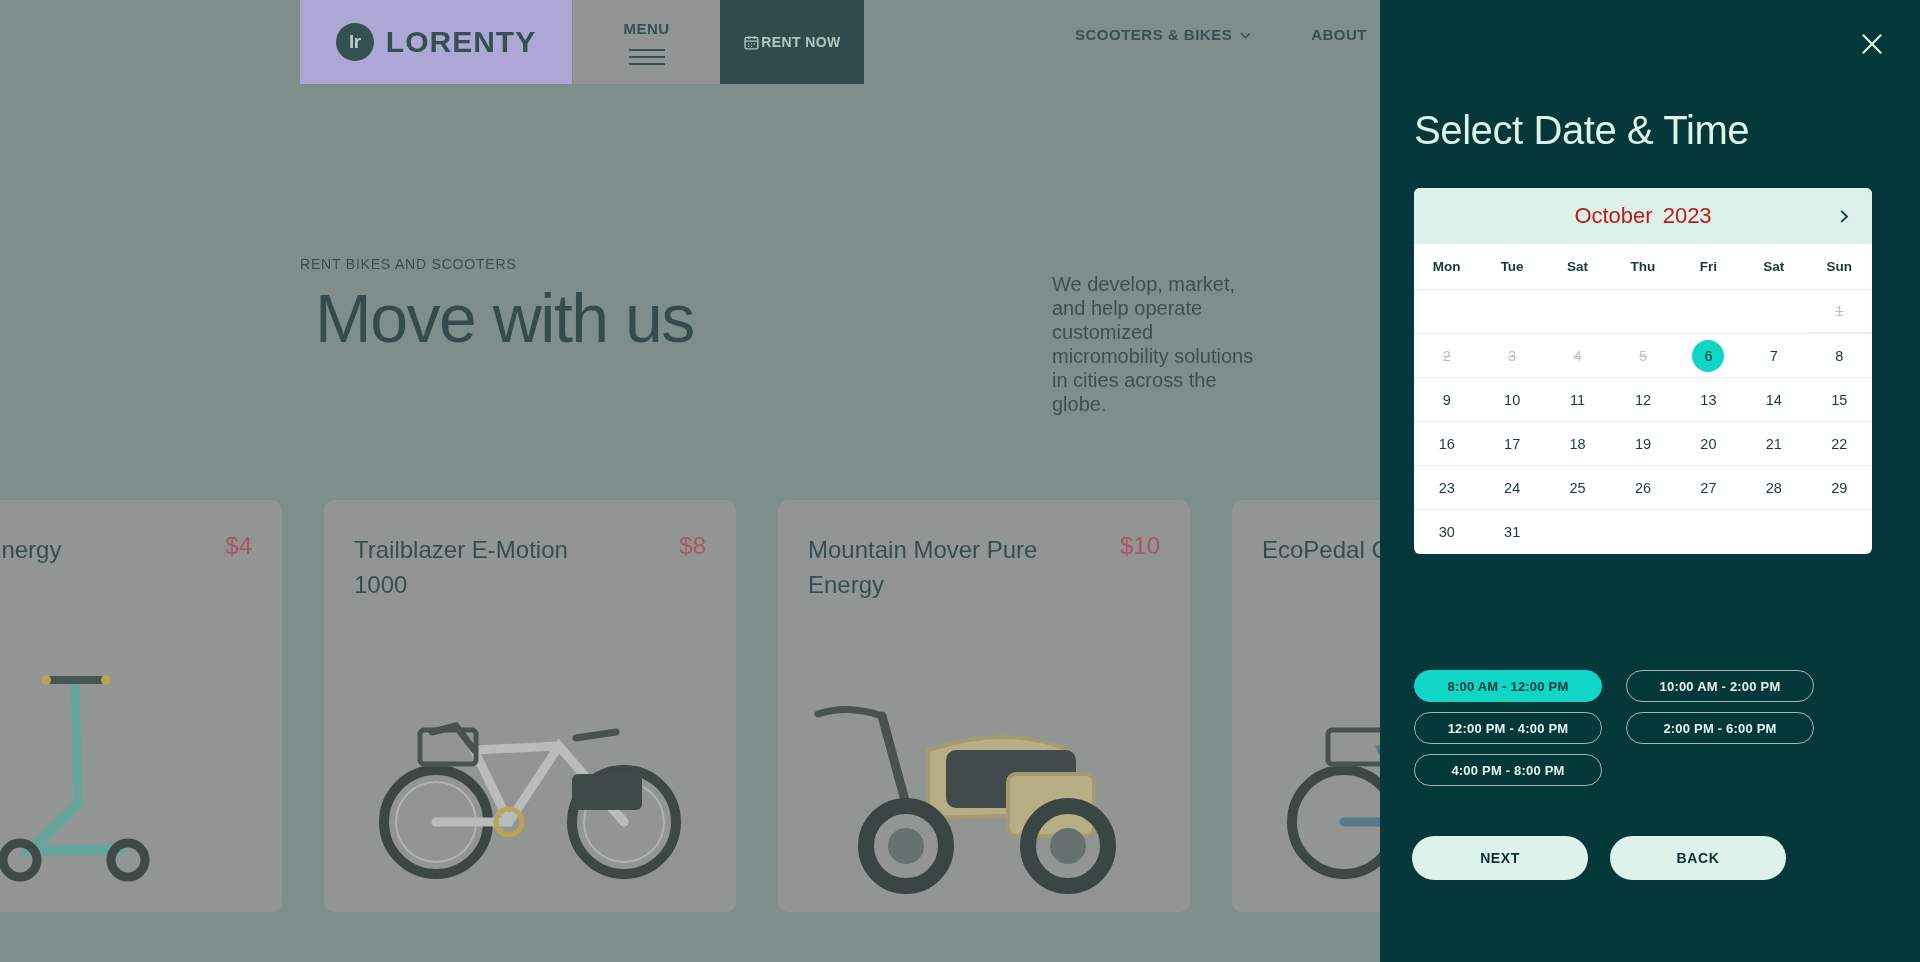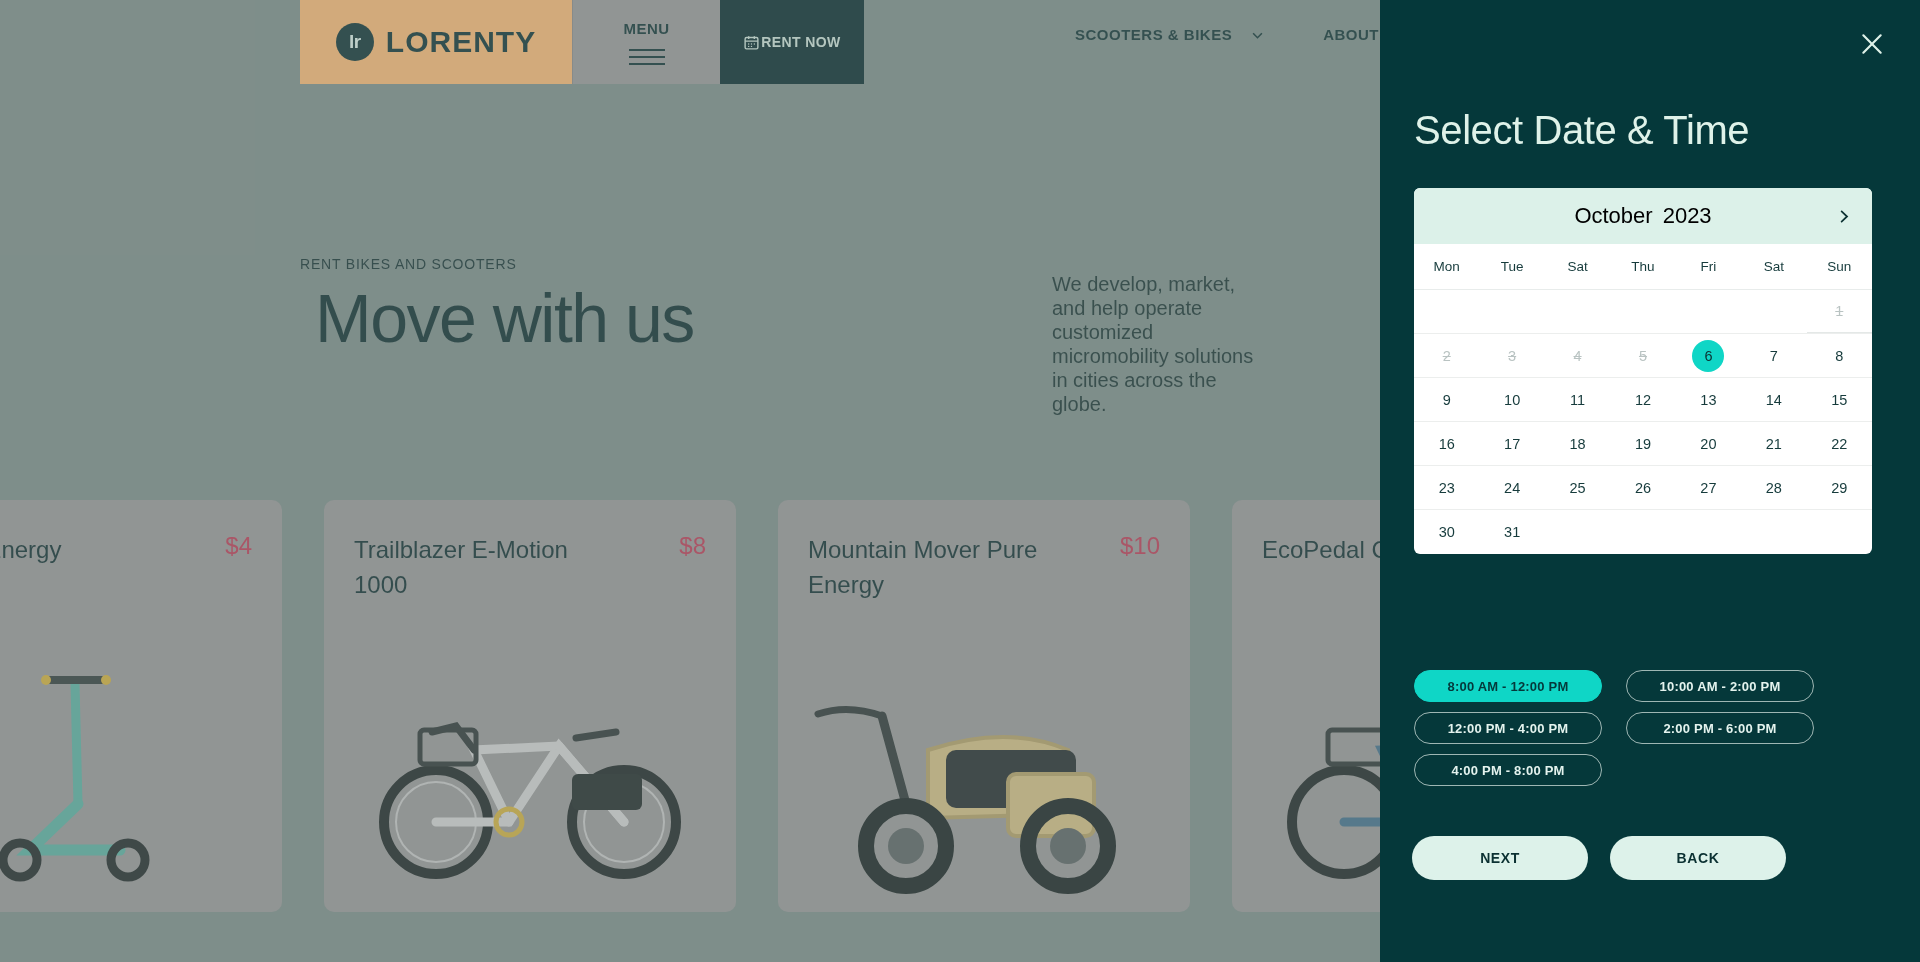--- a/index.html
+++ b/index.html
@@ -23,21 +23,21 @@
   }
 
   
   .header {
     position: absolute; top: 0; left: 300px;
     height: 84px;
     display: flex; align-items: stretch;
   }
   .logo-box {
     width: 272px; height: 84px;
-    background: #fdba74;
+    background: #c4b5fd;
     display: flex; align-items: center; justify-content: center;
     gap: 12px;
   }
   .logo-mark {
     width: 38px; height: 38px; border-radius: 50%;
     background: #0b3132;
     display: flex; align-items: center; justify-content: center;
     color: #dff3ec; font-size: 19px; font-weight: 700;
     letter-spacing: -0.5px;
     font-family: "Liberation Sans", sans-serif;
@@ -63,21 +63,21 @@
     display: flex; align-items: center; justify-content: center; gap: 1px;
   }
   .rent-label { font-size: 14px; font-weight: 700; color: #cfe5dc; letter-spacing: .4px; }
   .cal-ico { width: 17px; height: 17px; color: #cfe5dc; }
 
   .navlinks {
     position: absolute; top: 26px; left: 1075px;
     display: flex; gap: 60px; align-items: center;
     font-size: 15px; font-weight: 700; color: #0b3132; letter-spacing: .5px;
   }
-  .navlink { display: flex; align-items: center; gap: 20px; white-space: nowrap; }
+  .navlink { display: flex; align-items: center; gap: 8px; white-space: nowrap; }
   .chev-d { font-size: 11px; }
 
   
   .eyebrow {
     position: absolute; left: 300px; top: 256px;
     font-size: 14px; letter-spacing: .8px; color: #102e2f; font-weight: 400;
   }
   .hero-title {
     position: absolute; left: 315px; top: 284px;
     font-size: 68px; line-height: 1; font-weight: 400;
@@ -136,37 +136,37 @@
     border-radius: 6px;
     overflow: hidden;
   }
   .cal-head {
     background: #dcf1e9;
     height: 56px;
     display: flex; align-items: center; justify-content: center;
     position: relative;
   }
   .cal-month {
-    font-size: 22px; color: #000000; font-weight: 400;
+    font-size: 22px; color: #b91c1c; font-weight: 400;
   }
   .cal-month .yr { margin-left: 10px; }
   .cal-next {
     position: absolute; right: 14px; top: 50%; transform: translateY(-50%);
     width: 28px; height: 28px; border: 0; background: none; cursor: pointer;
     display: flex; align-items: center; justify-content: center;
     color: #0b3132;
   }
   .cal-next svg { width: 13px; height: 13px; }
   .dow-row {
     display: grid; grid-template-columns: repeat(7, 1fr);
     height: 46px; align-items: center;
     border-bottom: 1px solid #e8eceb;
   }
   .dow {
-    text-align: center; font-size: 13.5px; color: #163b3c; font-weight: 400;
+    text-align: center; font-size: 13.5px; color: #163b3c; font-weight: 700;
   }
   .week {
     display: grid; grid-template-columns: repeat(7, 1fr);
     height: 44px;
     border-bottom: 1px solid #eceeed;
   }
   .week:last-child { border-bottom: 0; }
   .day {
     display: flex; align-items: center; justify-content: center;
     font-size: 14.5px; color: #163b3c;

